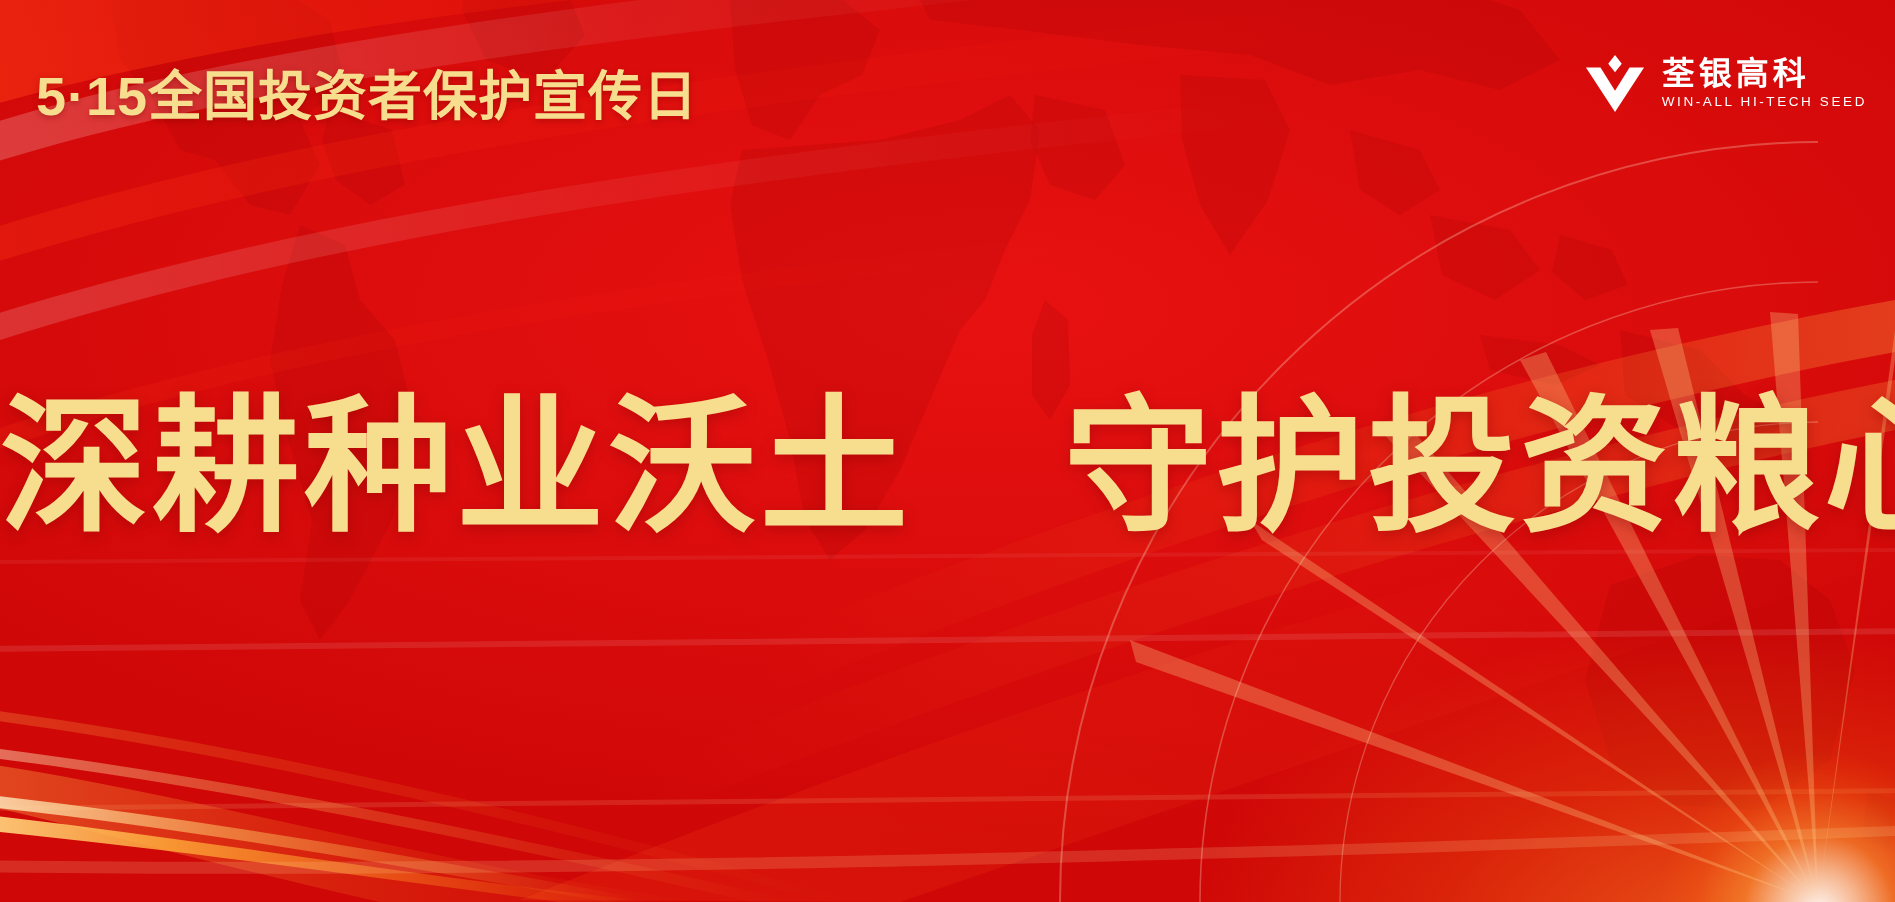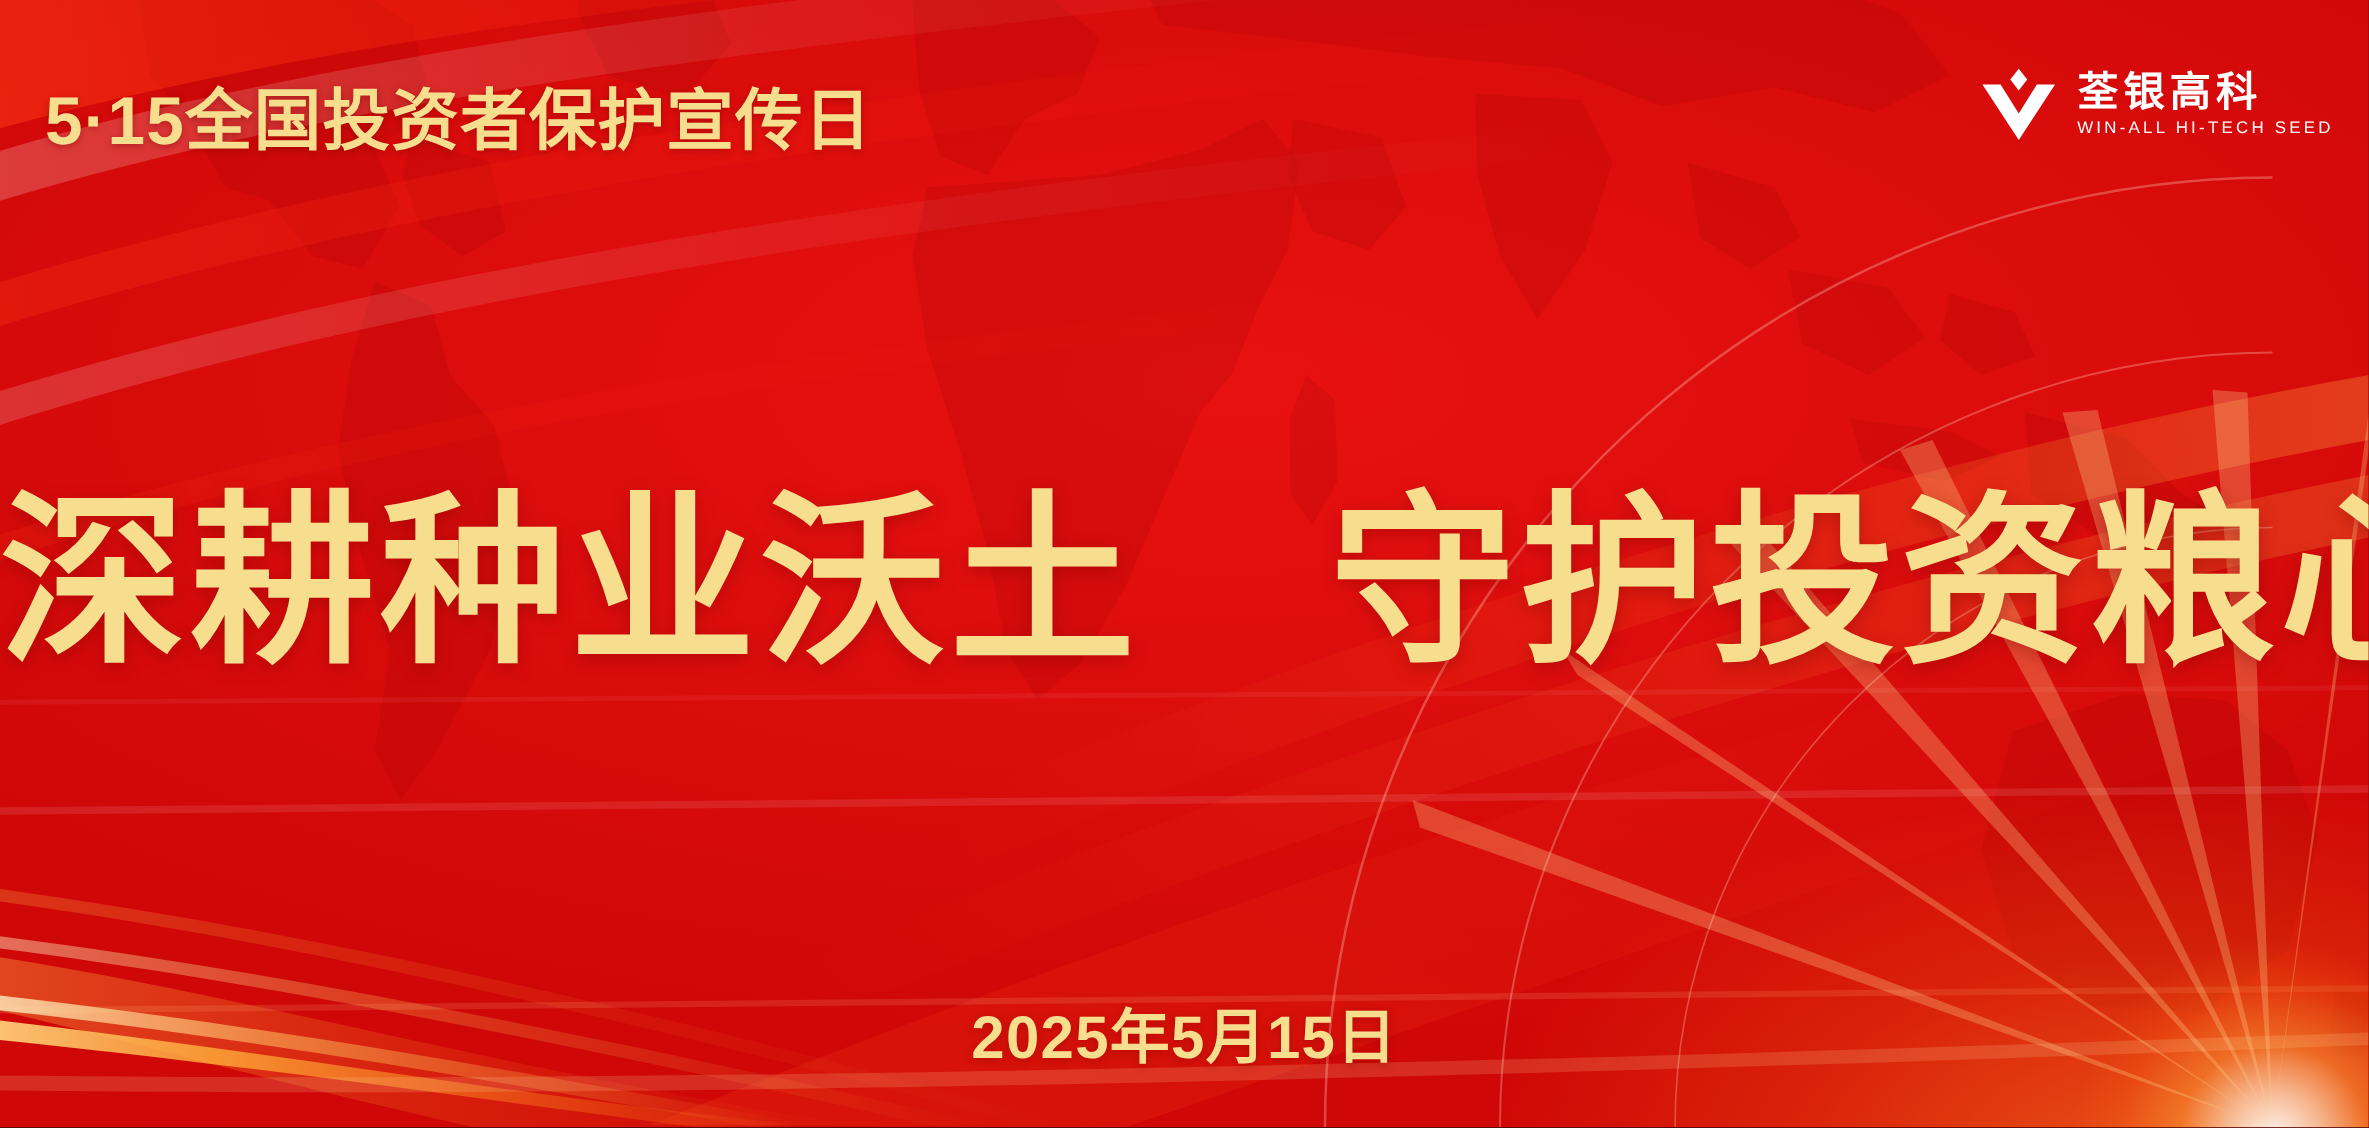--- a/index.html
+++ b/index.html
@@ -8,21 +8,21 @@
     padding: 0;
     background: #000;
   }
 
   #banner {
     position: relative;
     width: 1895px;
     height: 902px;
     overflow: hidden;
     font-family: "Liberation Sans", "DejaVu Sans", sans-serif;
-    background: #7f1d1d;
+    background: #6d28d9;
     user-select: none;
   }
 
   
   .layer {
     position: absolute;
     inset: 0;
     width: 100%;
     height: 100%;
     pointer-events: none;
@@ -282,16 +282,15 @@
         </svg>
       </span>
       <span class="logo-text">
         <span class="logo-cn">荃银高科</span>
         <span class="logo-en">WIN-ALL HI-TECH SEED</span>
       </span>
     </div>
 
     <div class="headline">深耕种业沃土　守护投资粮心</div>
 
-    <div class="date">2025年5月15日</div>
 
   </div>
 </div>
 
 </body></html>

